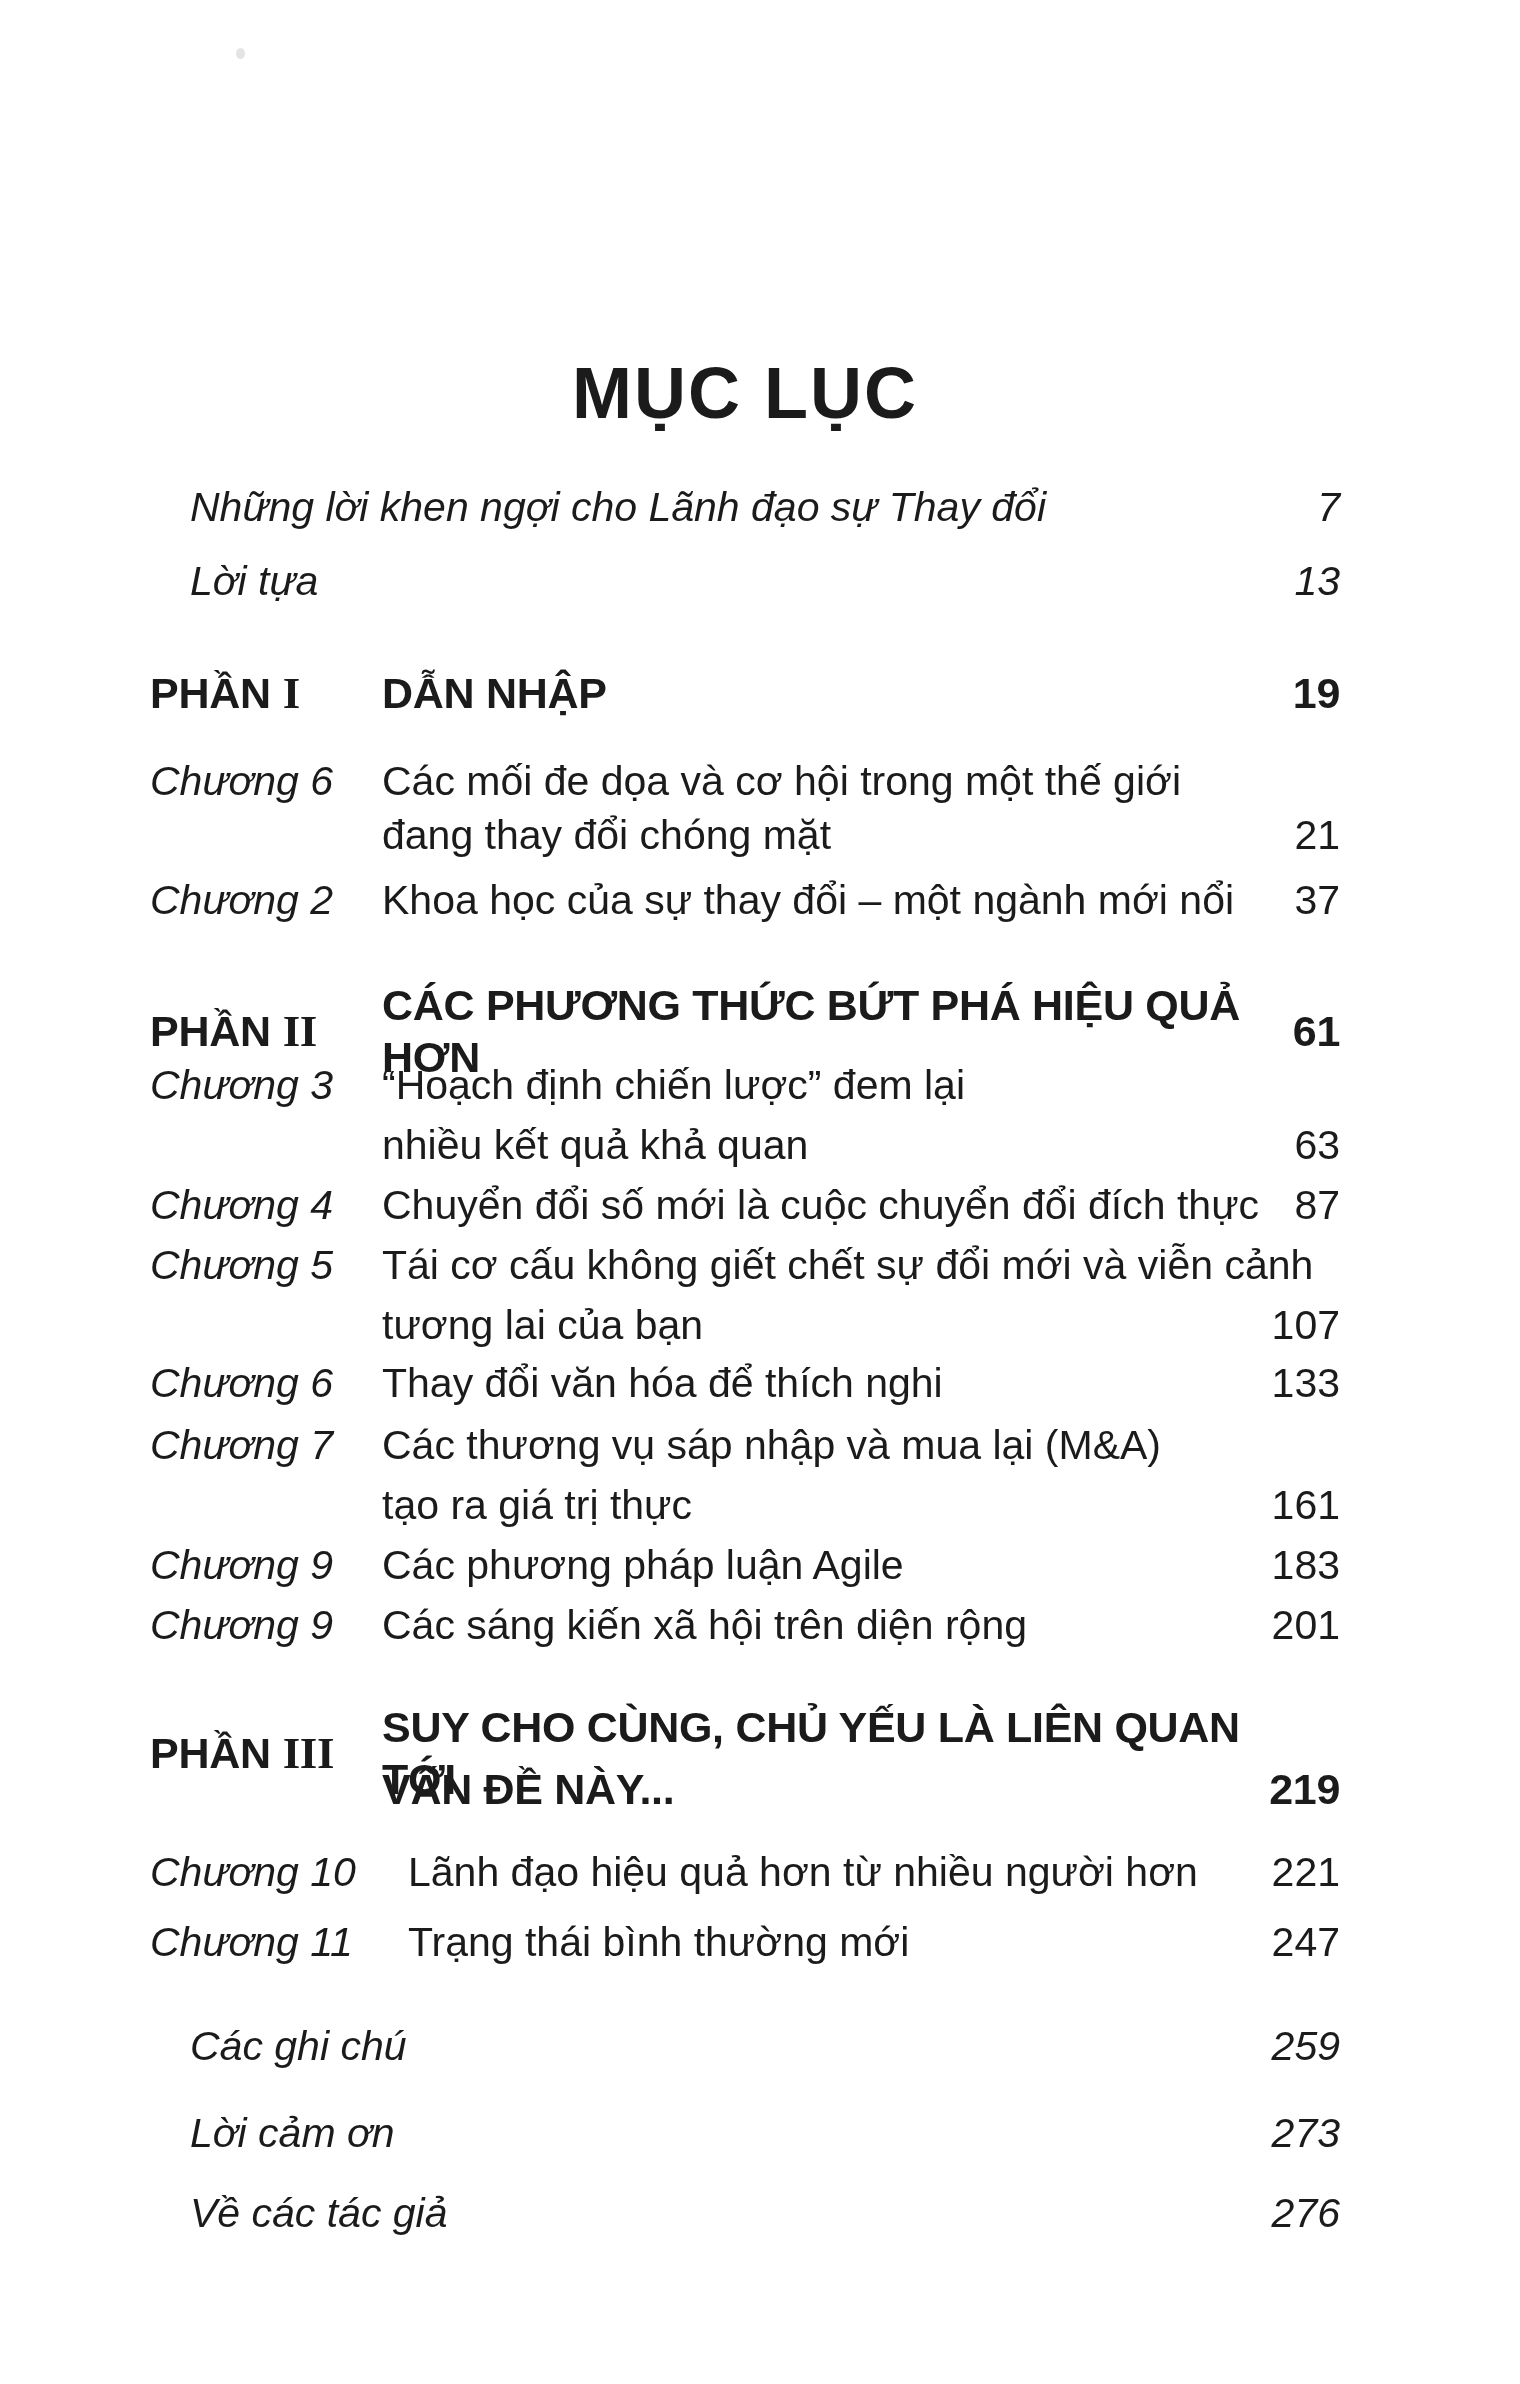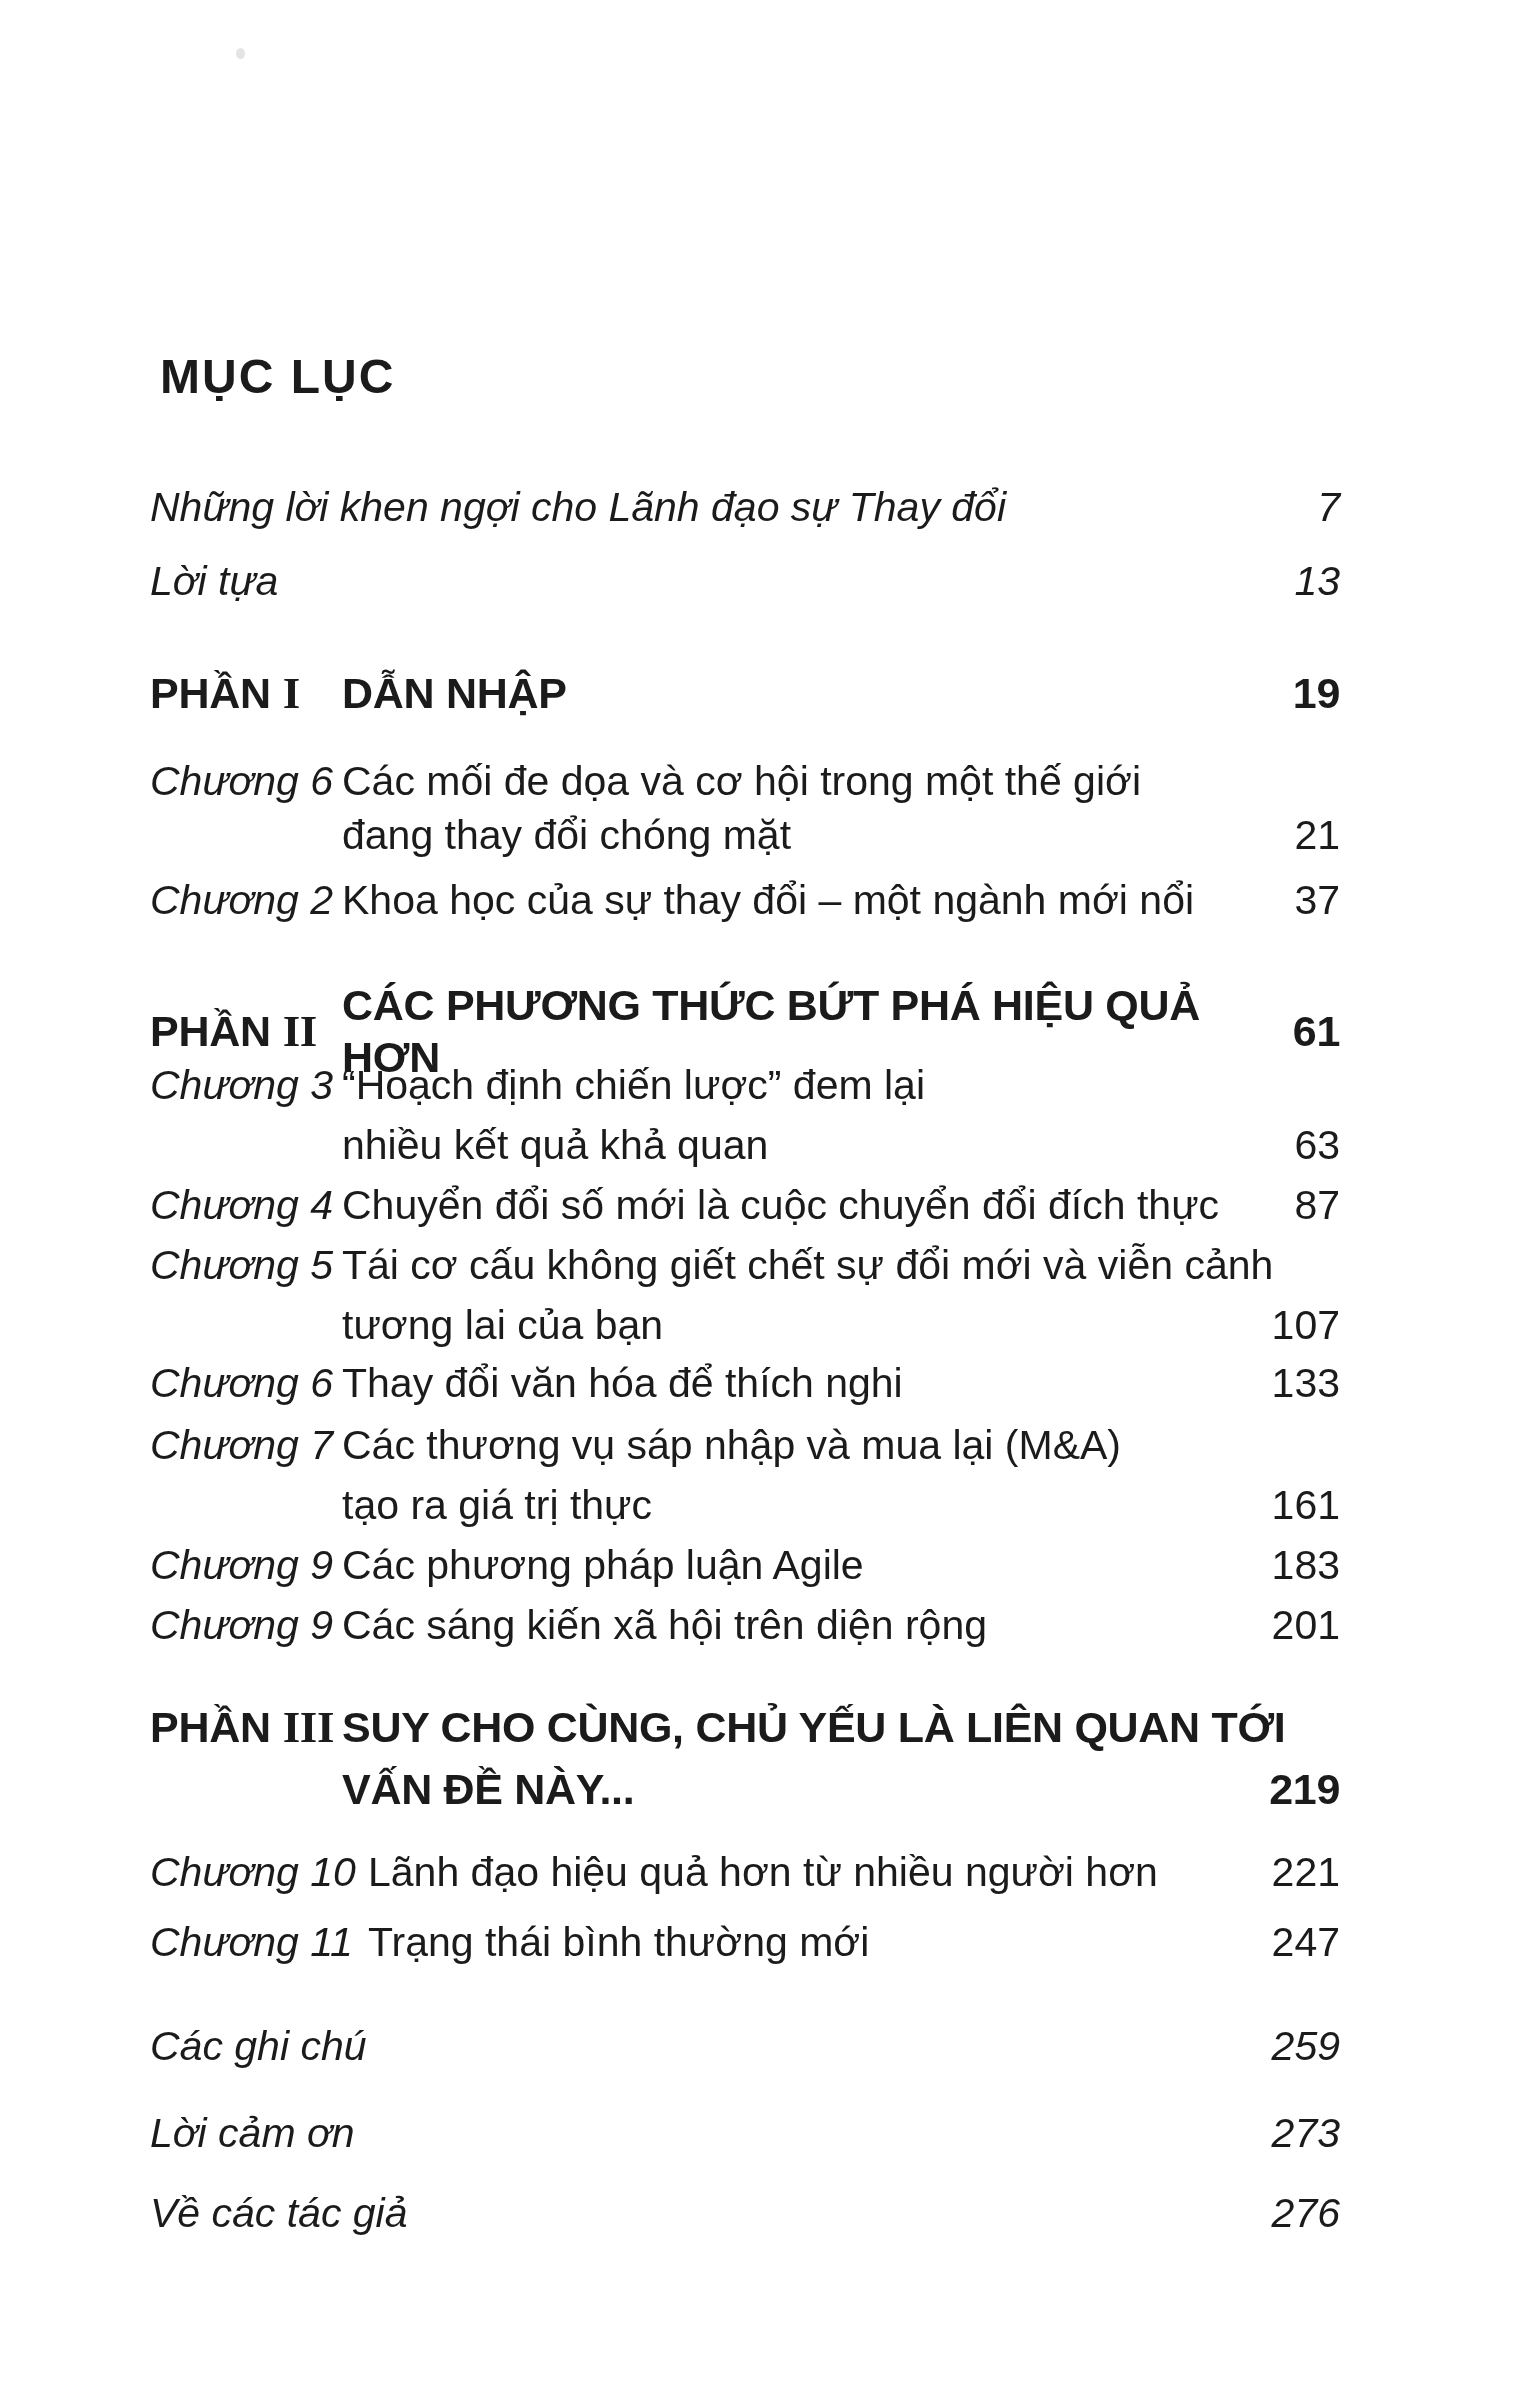--- a/index.html
+++ b/index.html
@@ -9,35 +9,36 @@
     font-family:"Liberation Sans","DejaVu Sans",sans-serif;
     color:#1b1b1b;
     position:relative;
     overflow:hidden;
   }
   .scan-dot{
     position:absolute;left:236px;top:48px;width:9px;height:11px;
     background:#d9d9d9;border-radius:50%;opacity:.7;
   }
   .page-title{
-    position:absolute;top:310px;left:160px;width:1190px;
-    font-size:48px;font-weight:bold;letter-spacing:2px;
+    position:absolute;top:310px;left:150px;width:1190px;
+    text-align:center;
+    font-size:72px;font-weight:bold;letter-spacing:2px;
     line-height:70px;
   }
   .content{
     position:absolute;left:150px;top:0;width:1190px;height:2384px;
   }
   .row{
     position:absolute;left:0;width:100%;
     display:flex;align-items:flex-start;
     font-size:41px;line-height:52px;
   }
   .row .label{flex:0 0 192px;white-space:nowrap;}
   .row.wide-label .label{flex:0 0 218px;}
-  .row .text{flex:1 1 auto;padding-right:24px;}
+  .row .text{flex:1 1 auto;padding-right:24px;margin-left:40px;}
   .row .page{flex:0 0 auto;margin-left:auto;text-align:right;white-space:nowrap;}
   .row.cont{padding-left:192px;box-sizing:border-box;}
   .row.italic .text,.row.italic .page{font-style:italic;}
   .chapter-label{font-style:italic;}
   .part{font-weight:bold;font-size:43px;letter-spacing:-0.3px;align-items:center;}
   .part .numeral{
     font-family:"Liberation Serif","DejaVu Serif",serif;
     font-size:45px;margin-left:12px;
   }
 </style>

